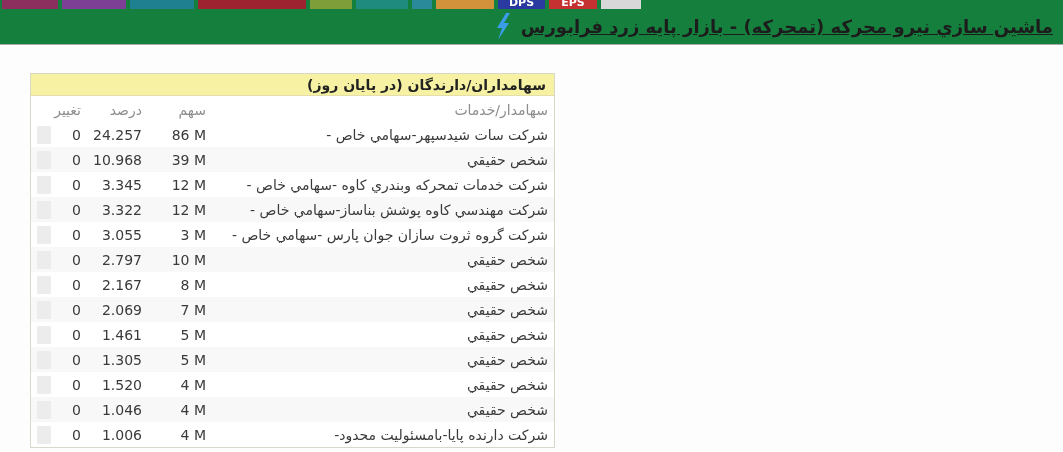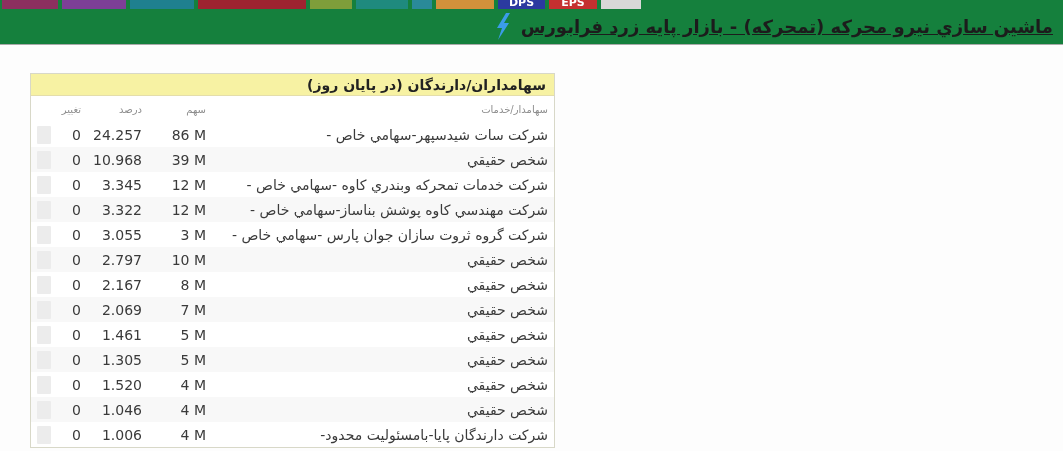--- a/index.html
+++ b/index.html
@@ -22,21 +22,21 @@
 
   
   .content { position:relative; width:100%; height:406px; background:#fdfdfd; }
   .panel { position:absolute; top:16px; left:30px; width:525px;
     background:#fff; border:1px solid #d8d8c8;margin-top:12px; }
   .panel-header { background:#f7f2a3; color:#222; font-size:14px; font-weight:bold;
     direction:rtl; text-align:right; padding:3px 8px 4px; height:22px;
     border-bottom:1px solid #e4deab; }
 
   table { width:100%; border-collapse:collapse; direction:rtl; }
-  thead th { color:#8d8d8d; font-weight:normal; font-size:10px;
+  thead th { color:#8d8d8d; font-weight:normal; font-size:14px;
     padding:5px 6px 4px; text-align:right; height:26px; }
   th.num, td.num { direction:ltr; text-align:right; }
   th.col-shares { width:64px; }
   th.col-percent { width:58px; }
   th.col-change { width:56px; }
   tbody td { font-size:14px; color:#3a3a3a; padding:3px 6px; height:25px;
     white-space:nowrap; }
   tbody tr:nth-child(even) { background:#f8f8f8; }
   td.holder { text-align:right; }
   td.change-cell { direction:ltr; }
@@ -233,21 +233,21 @@
             <td class="num">1.046</td>
             <td class="change-cell">
               <span class="change-wrap">
                 <span class="chip"></span>
                 <span class="change-val">0</span>
               </span>
             </td>
           </tr>
 
           <tr>
-            <td class="holder">شركت دارندگان پايا-بامسئوليت محدود-</td>
+            <td class="holder">شركت دارنده پايا-بامسئوليت محدود-</td>
             <td class="num">4 M</td>
             <td class="num">1.006</td>
             <td class="change-cell">
               <span class="change-wrap">
                 <span class="chip"></span>
                 <span class="change-val">0</span>
               </span>
             </td>
           </tr>
         </tbody>

